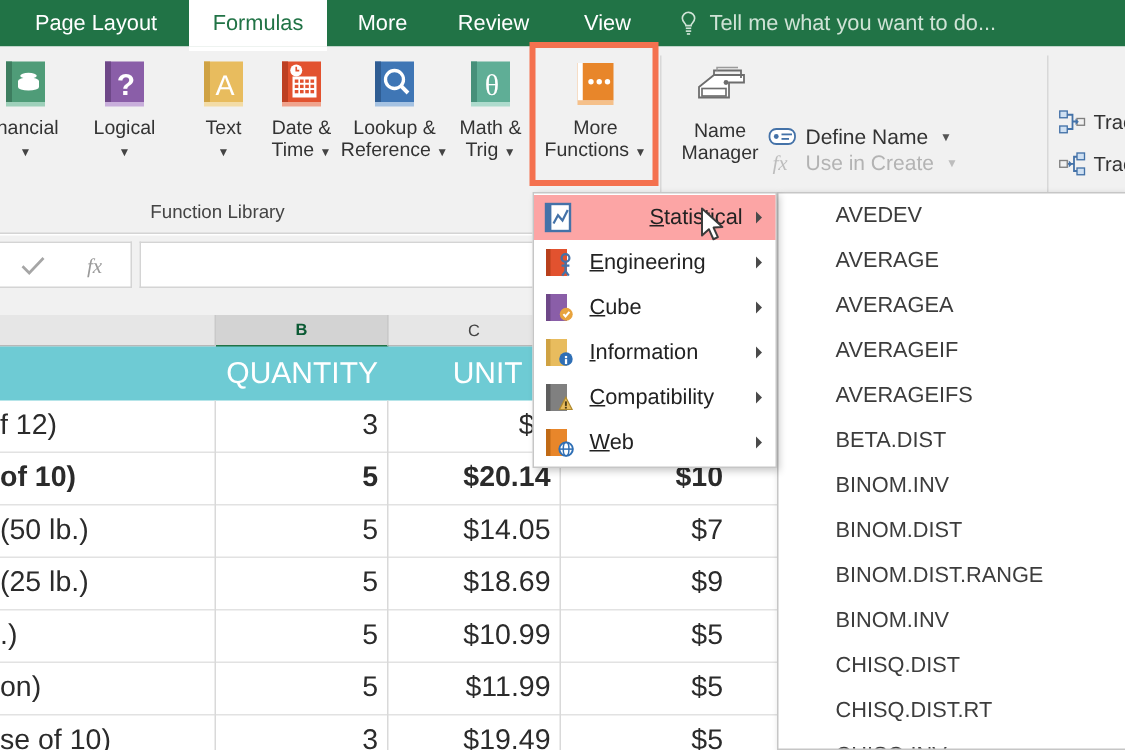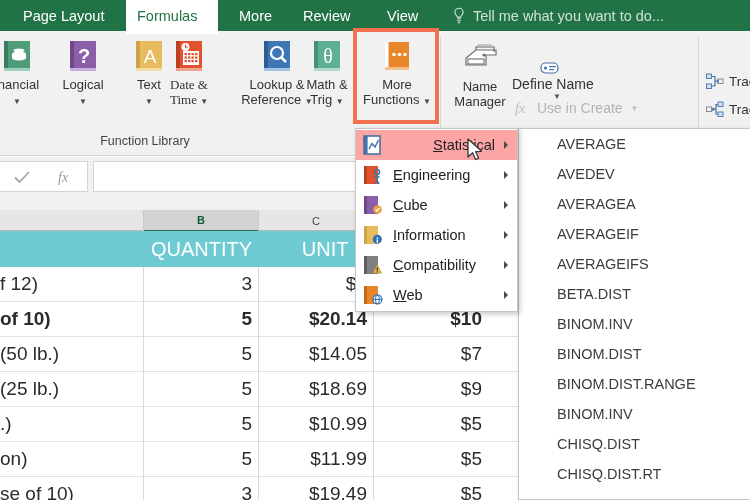--- a/index.html
+++ b/index.html
@@ -10,21 +10,21 @@
   }
   .app { position: relative; width: 750px; height: 500px; }
 
   
   .tabstrip {
     position: absolute; left: 0; top: 0; width: 750px; height: 31px;
     background: #217346;
   }
   .tab {
     position: absolute; top: 0; height: 31px;
-    display: flex; align-items: center; 
+    display: flex; align-items: center; justify-content: center;
     color: #ffffff; font-size: 14.5px; padding: 8px 11px; white-space: nowrap;
   }
   .tab.active {
     background: #ffffff; color: #217346; font-weight: normal;
   }
   .tellme {
     position: absolute; top: 0; height: 31px; left: 452px;
     display: flex; align-items: center; color: #cfe3d6; font-size: 14.5px;
     font-style: normal;
   }
@@ -256,21 +256,21 @@
         <rect x="4" y="2" width="4" height="27" fill="#cfa243"></rect>
         <rect x="4" y="29" width="26" height="3" fill="#f3dca6"></rect>
         <text x="18" y="24" font-family="Liberation Sans, sans-serif" font-size="19" fill="#ffffff" text-anchor="middle">A</text>
       </svg>
       <div class="fl-lbl">
         <span class="cap">Text</span>
         <span class="caret">▼</span>
       </div>
     </div>
 
-    <div class="fl-btn" style="left:160px;width:58px;font-family:Liberation Serif, serif;">
+    <div class="fl-btn" style="left:172px;width:58px;">
       <svg class="fl-ico" viewBox="0 0 34 34">
         <rect x="4" y="2" width="26" height="27" fill="#e2522f"></rect>
         <rect x="4" y="2" width="4" height="27" fill="#bd3f22"></rect>
         <rect x="4" y="29" width="26" height="3" fill="#f0a38d"></rect>
         <rect x="11" y="12" width="16" height="14" fill="#ffffff"></rect>
         <g fill="#e2522f">
           <rect x="12.5" y="14" width="2.4" height="2.2"></rect>
             <rect x="16" y="14" width="2.4" height="2.2"></rect>
           <rect x="19.5" y="14" width="2.4" height="2.2"></rect>
             <rect x="23" y="14" width="2.4" height="2.2"></rect>
@@ -285,21 +285,21 @@
         </g>
         <circle cx="13.5" cy="8" r="4" fill="#ffffff"></circle>
         <path d="M13.5 5.5v2.6h2" stroke="#e2522f" stroke-width="1.1" fill="none"></path>
       </svg>
       <div class="fl-lbl">
         <span class="cap">Date &amp;</span>
         <span class="cap"><span>Time</span> <span class="caret">▼</span></span>
       </div>
     </div>
 
-    <div class="fl-btn" style="left:226px;width:74px;margin-left:14px;">
+    <div class="fl-btn" style="left:226px;width:74px;">
       <svg class="fl-ico" viewBox="0 0 34 34">
         <rect x="4" y="2" width="26" height="27" fill="#3f76b5"></rect>
         <rect x="4" y="2" width="4" height="27" fill="#2f5d93"></rect>
         <rect x="4" y="29" width="26" height="3" fill="#a5c2e2"></rect>
         <circle cx="17" cy="14" r="6" fill="none" stroke="#ffffff" stroke-width="2.2"></circle>
         <line x1="21.3" y1="18.3" x2="26" y2="23" stroke="#ffffff" stroke-width="2.6"></line>
       </svg>
       <div class="fl-lbl">
         <span class="cap">Lookup &amp;</span>
         <span class="cap"><span>Reference</span> <span class="caret">▼</span></span>
@@ -345,21 +345,21 @@
         <path d="M18 4 L18 2 L32 2" fill="none" stroke="#9a9a9a" stroke-width="1"></path>
         <rect x="8" y="16" width="16" height="5" fill="#ffffff" stroke="#6d6d6d" stroke-width="1.1"></rect>
         <circle cx="24" cy="12" r="1.6" fill="#6d6d6d"></circle>
       </svg>
       <div class="fl-lbl">
         <span class="cap">Name</span>
         <span class="cap">Manager</span>
       </div>
     </div>
 
-    <div class="dn-cmd" style="top:29px;flex-direction:column;">
+    <div class="dn-cmd" style="top:52px;">
       <svg class="dn-ico" viewBox="0 0 19 16">
         <rect x="1" y="3" width="17" height="10" rx="4.5" fill="#ffffff" stroke="#4472a8" stroke-width="1.2"></rect>
         <circle cx="5.5" cy="8" r="1.6" fill="#4472a8"></circle>
         <rect x="9" y="6" width="7" height="1.2" fill="#4472a8"></rect>
         <rect x="9" y="9" width="5" height="1.2" fill="#4472a8"></rect>
       </svg>
       <span>Define Name</span>
       <span class="dn-caret">▼</span>
     </div>
 
@@ -492,22 +492,22 @@
         </div>
       </div>
 
     <div class="vline" style="left:143px;top:57px;height:233px;"></div>
     <div class="vline" style="left:258px;top:57px;height:233px;"></div>
     <div class="vline" style="left:373px;top:57px;height:233px;"></div>
   </div>
 
   <div class="submenu">
     <div id="submenu-items">
+        <div class="si">AVEDEV</div>
         <div class="si">AVERAGE</div>
-        <div class="si">AVEDEV</div>
         <div class="si">AVERAGEA</div>
         <div class="si">AVERAGEIF</div>
         <div class="si">AVERAGEIFS</div>
         <div class="si">BETA.DIST</div>
         <div class="si">BINOM.INV</div>
         <div class="si">BINOM.DIST</div>
         <div class="si">BINOM.DIST.RANGE</div>
         <div class="si">BINOM.INV</div>
         <div class="si">CHISQ.DIST</div>
         <div class="si">CHISQ.DIST.RT</div>

